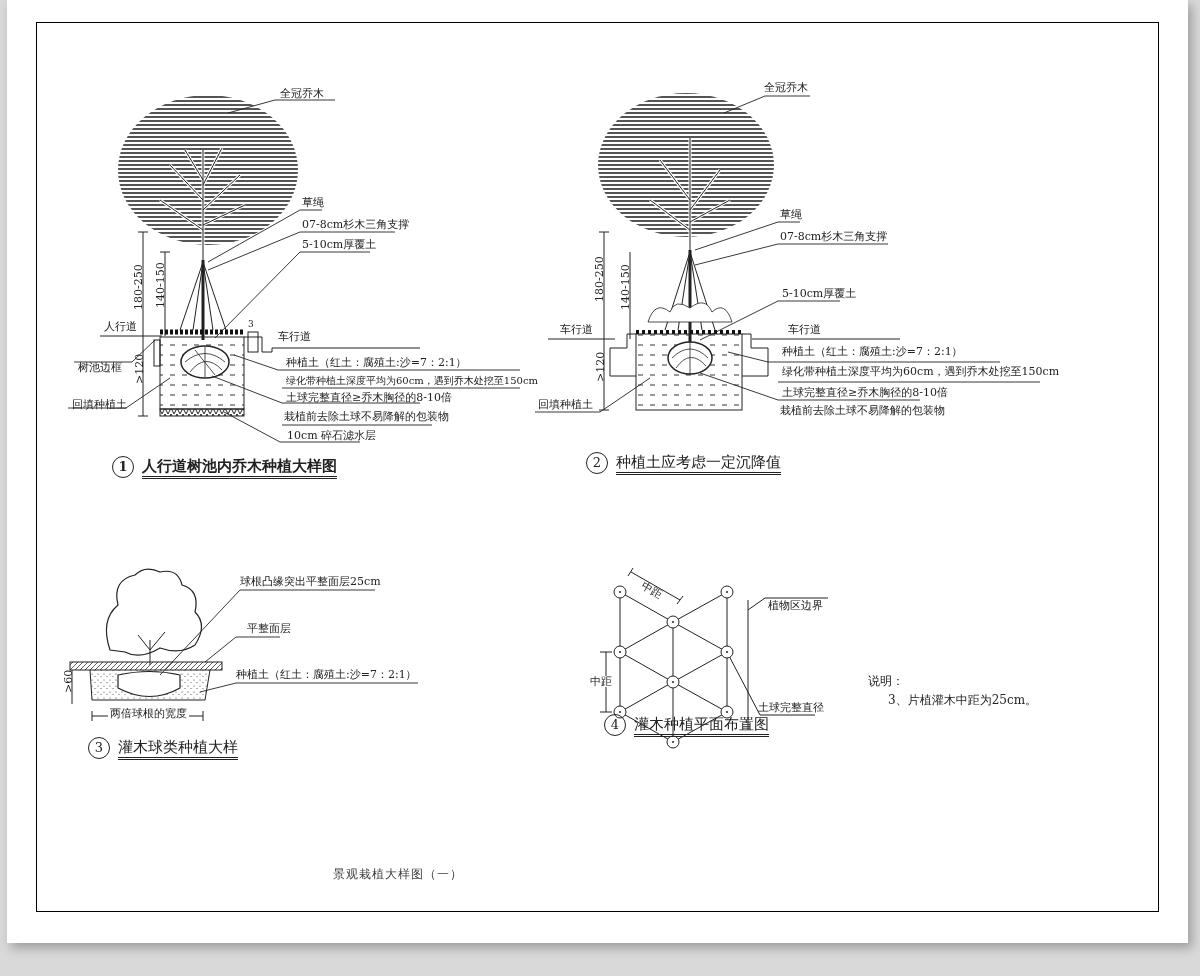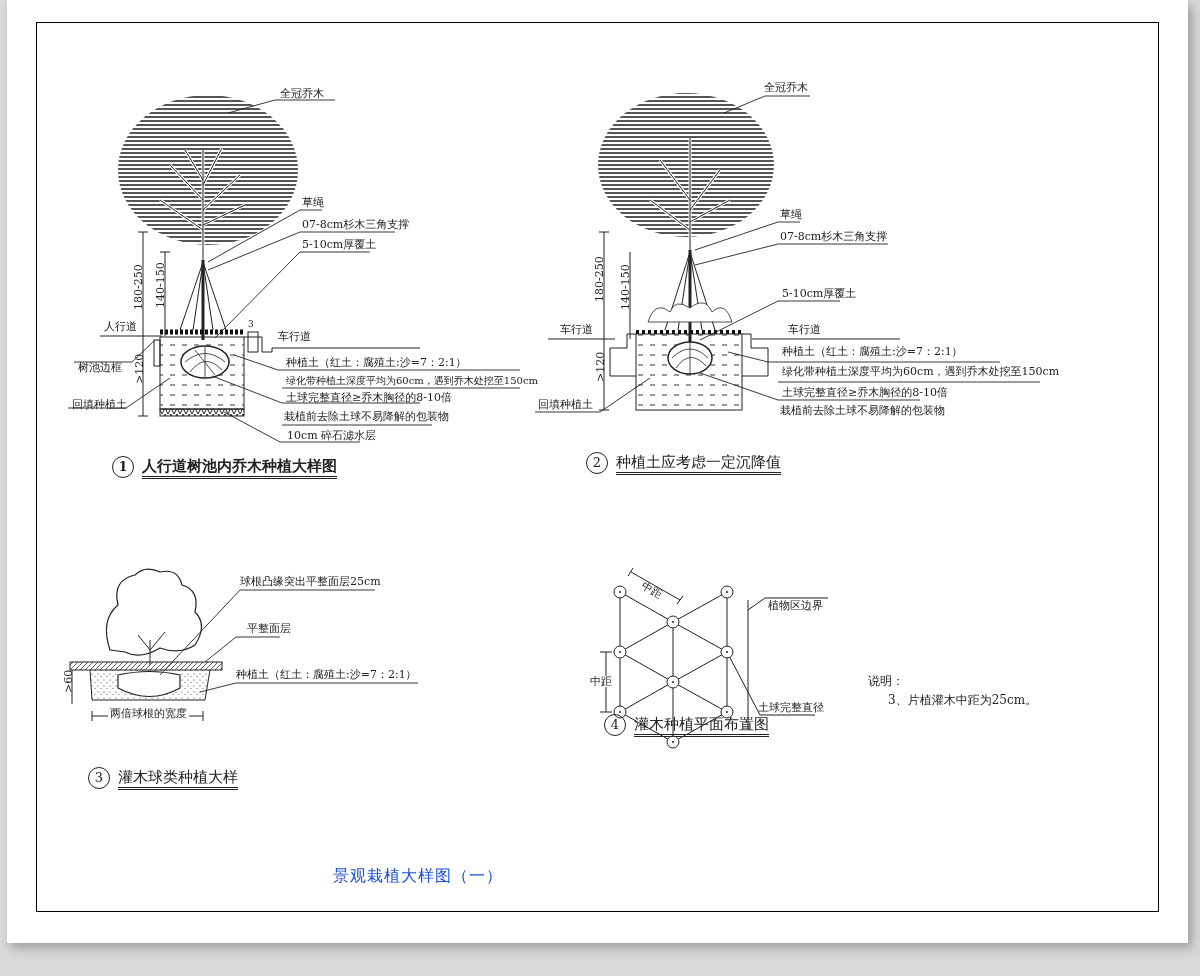--- a/index.html
+++ b/index.html
@@ -7,21 +7,21 @@
   .page{position:absolute;left:7px;top:0;width:1181px;height:943px;background:#ffffff;box-shadow:4px 5px 10px rgba(0,0,0,0.28);}
   .frame{position:absolute;left:29px;top:22px;width:1123px;height:890px;border:1.5px solid #000;box-sizing:border-box;}
   svg.drawing{position:absolute;left:0;top:0;width:1200px;height:976px;}
   .lbl{position:absolute;font-size:11px;color:#222;white-space:nowrap;line-height:1;}
   .title{position:absolute;font-size:15px;color:#222;white-space:nowrap;}
   .title .txt{border-bottom:3px double #222;padding-bottom:1px;}
   .circle{display:inline-block;width:20px;height:20px;border:1px solid #222;border-radius:50%;text-align:center;line-height:20px;font-size:13px;margin-right:8px;vertical-align:middle;}
   .vert{position:absolute;font-size:11px;color:#222;transform:rotate(-90deg);transform-origin:left top;white-space:nowrap;}
   .notes{position:absolute;left:868px;top:672px;font-size:12px;color:#222;line-height:19px;}
   .notes .item{padding-left:20px;}
-  .sheet-title{position:absolute;left:333px;top:866px;font-size:16px;color:#1d4ed8;letter-spacing:1px;}
+  .sheet-title{position:absolute;left:333px;top:866px;font-size:12px;color:#404040;letter-spacing:1px;}
 </style>
 </head>
 <body>
 
 <div class="page">
   <div class="frame"></div>
 </div>
 
 <svg class="drawing" viewBox="0 0 1200 976">
   <defs>
@@ -202,21 +202,21 @@
 <div class="vert" style="left:594px;top:382px;">&gt;120</div>
 <div class="title" style="left:586px;top:452px;">
   <span class="circle">2</span><span class="txt">种植土应考虑一定沉降值</span>
 </div>
 
 <div class="lbl" style="left:240px;top:576px;">球根凸缘突出平整面层25cm</div>
 <div class="lbl" style="left:247px;top:623px;">平整面层</div>
 <div class="lbl" style="left:236px;top:669px;">种植土（红土：腐殖土:沙=7：2:1）</div>
 <div class="lbl" style="left:108px;top:708px;background:#fff;padding:0 2px;">两倍球根的宽度</div>
 <div class="vert" style="left:62px;top:693px;">&gt;60</div>
-<div class="title" style="left:88px;top:737px;margin-top:30px;">
+<div class="title" style="left:88px;top:737px;">
   <span class="circle">3</span><span class="txt">灌木球类种植大样</span>
 </div>
 
 <div class="lbl" style="left:645px;top:580px;transform:rotate(30deg);transform-origin:left top;">中距</div>
 <div class="lbl" style="left:590px;top:676px;background:#fff;">中距</div>
 <div class="lbl" style="left:768px;top:585px;margin-top:15px;">植物区边界</div>
 <div class="lbl" style="left:758px;top:702px;">土球完整直径</div>
 <div class="title" style="left:604px;top:714px;">
   <span class="circle">4</span><span class="txt">灌木种植平面布置图</span>
 </div>

